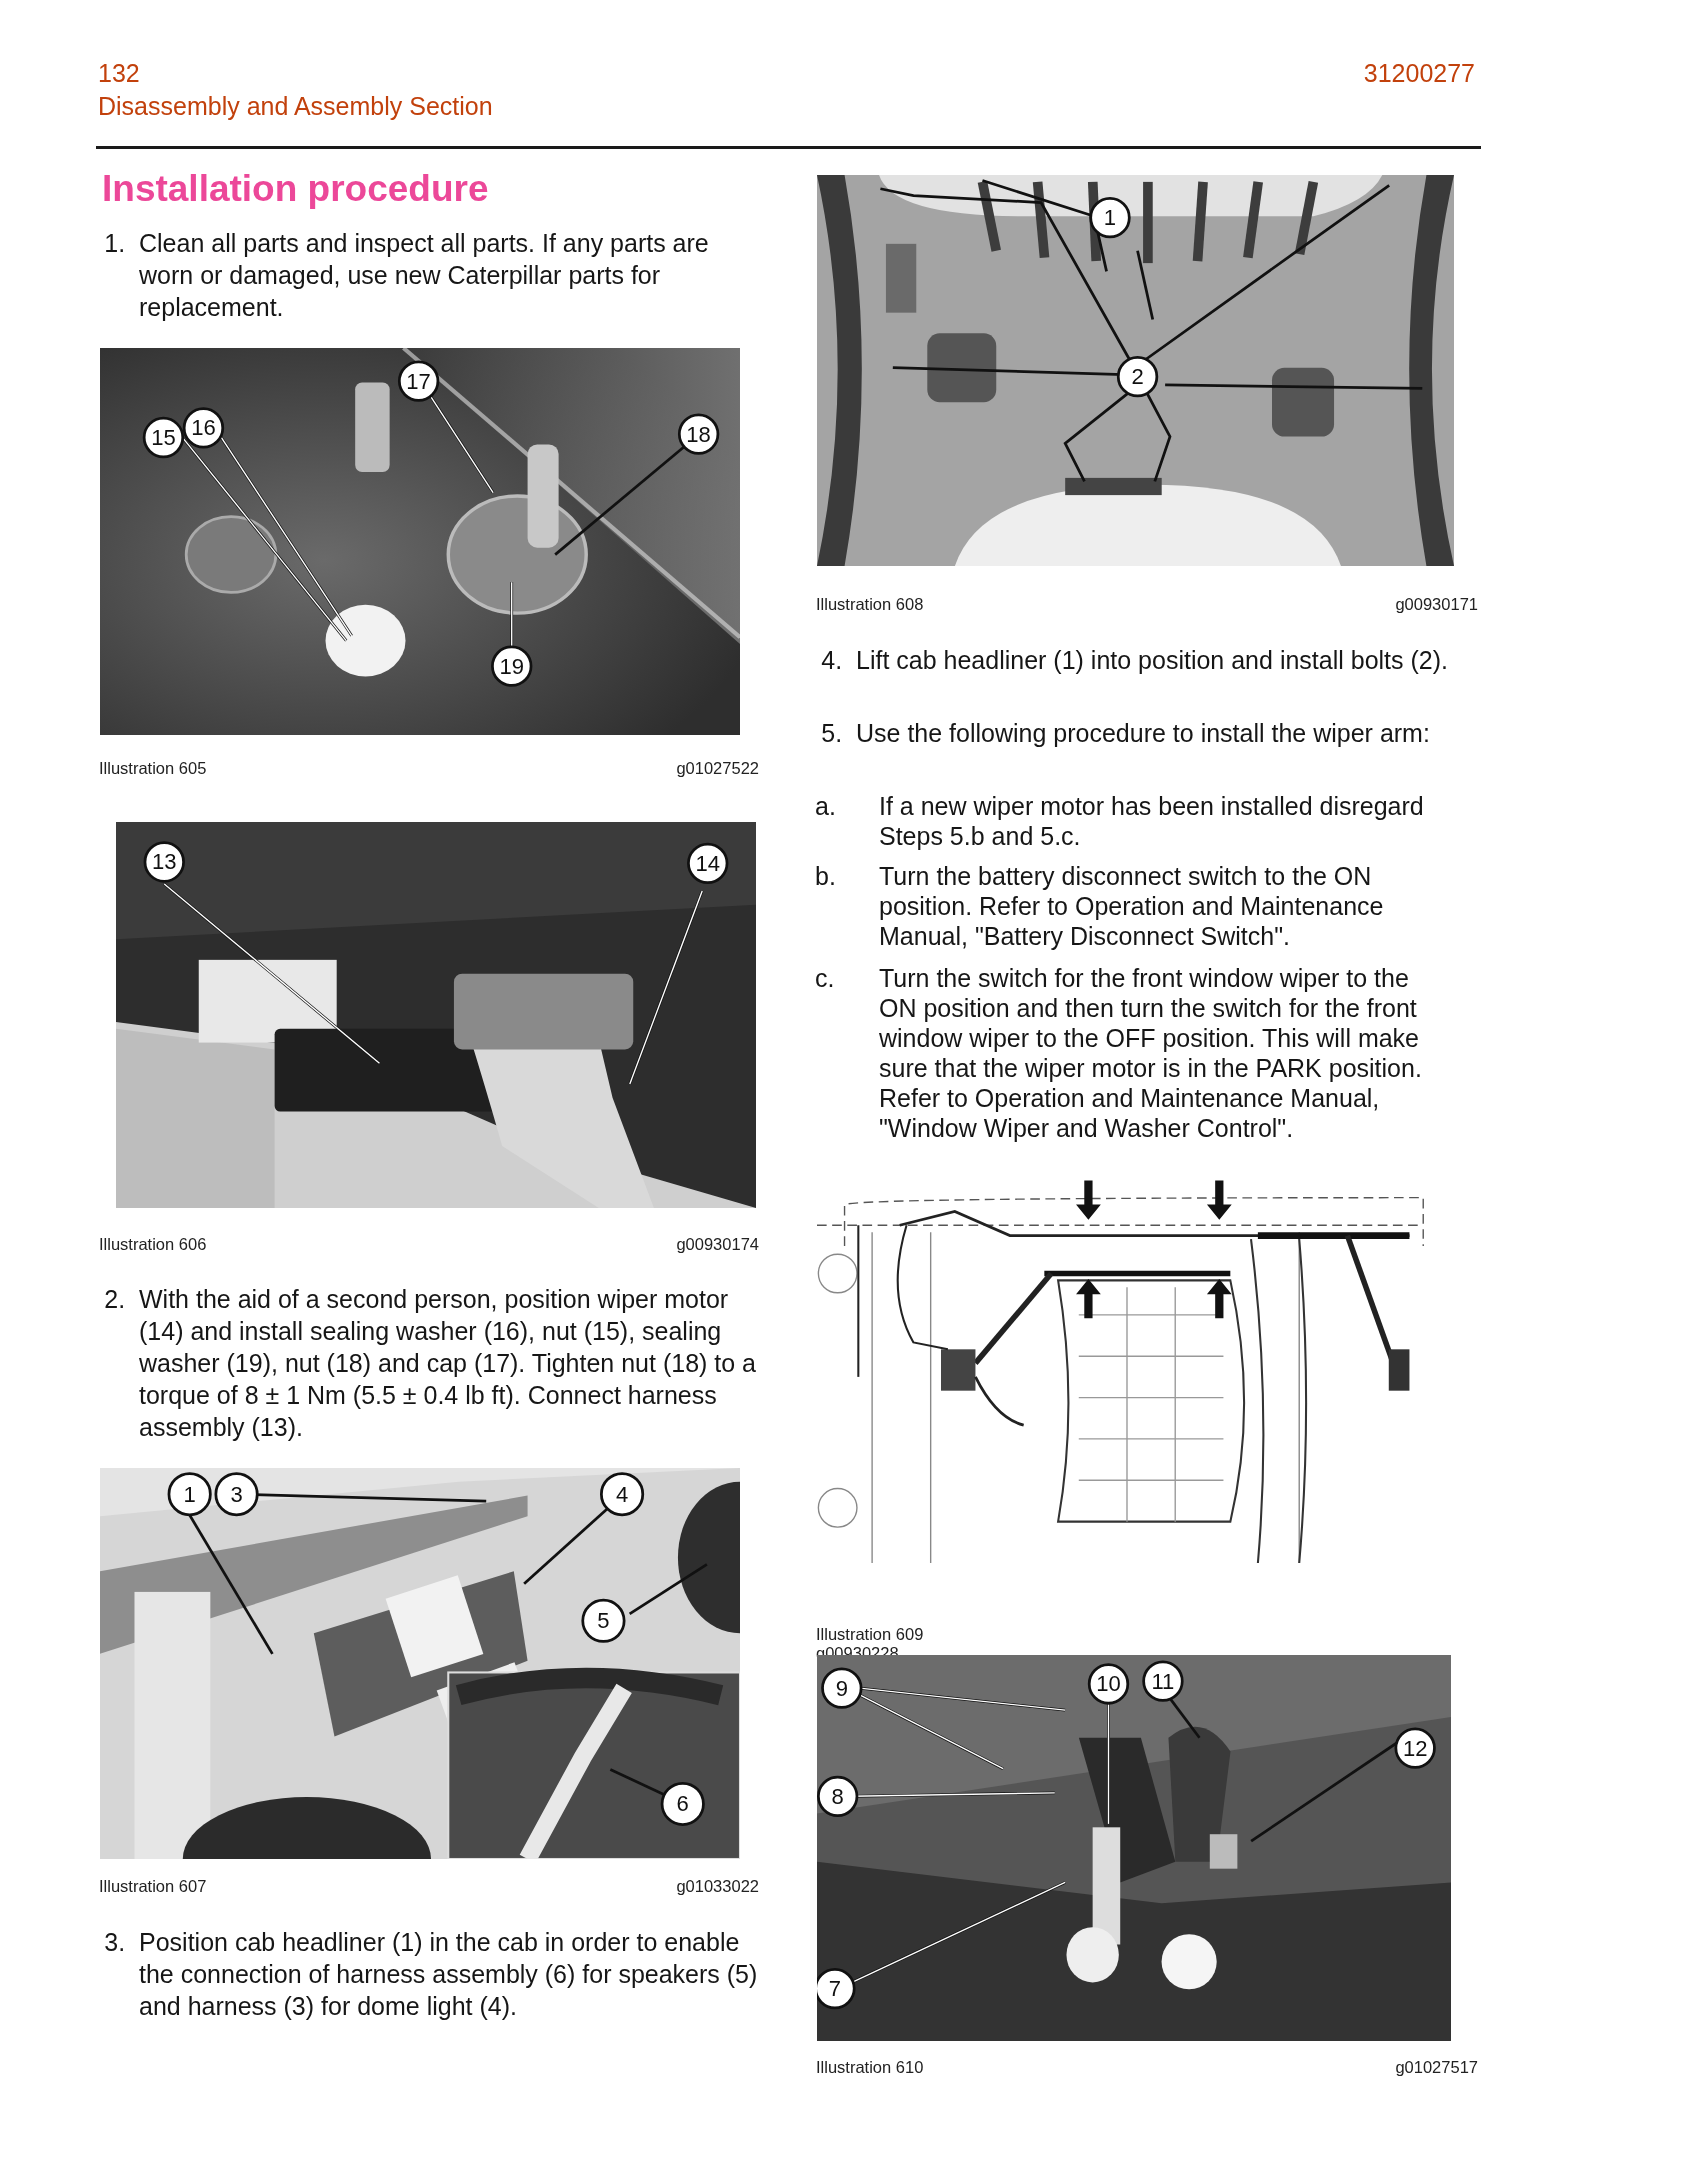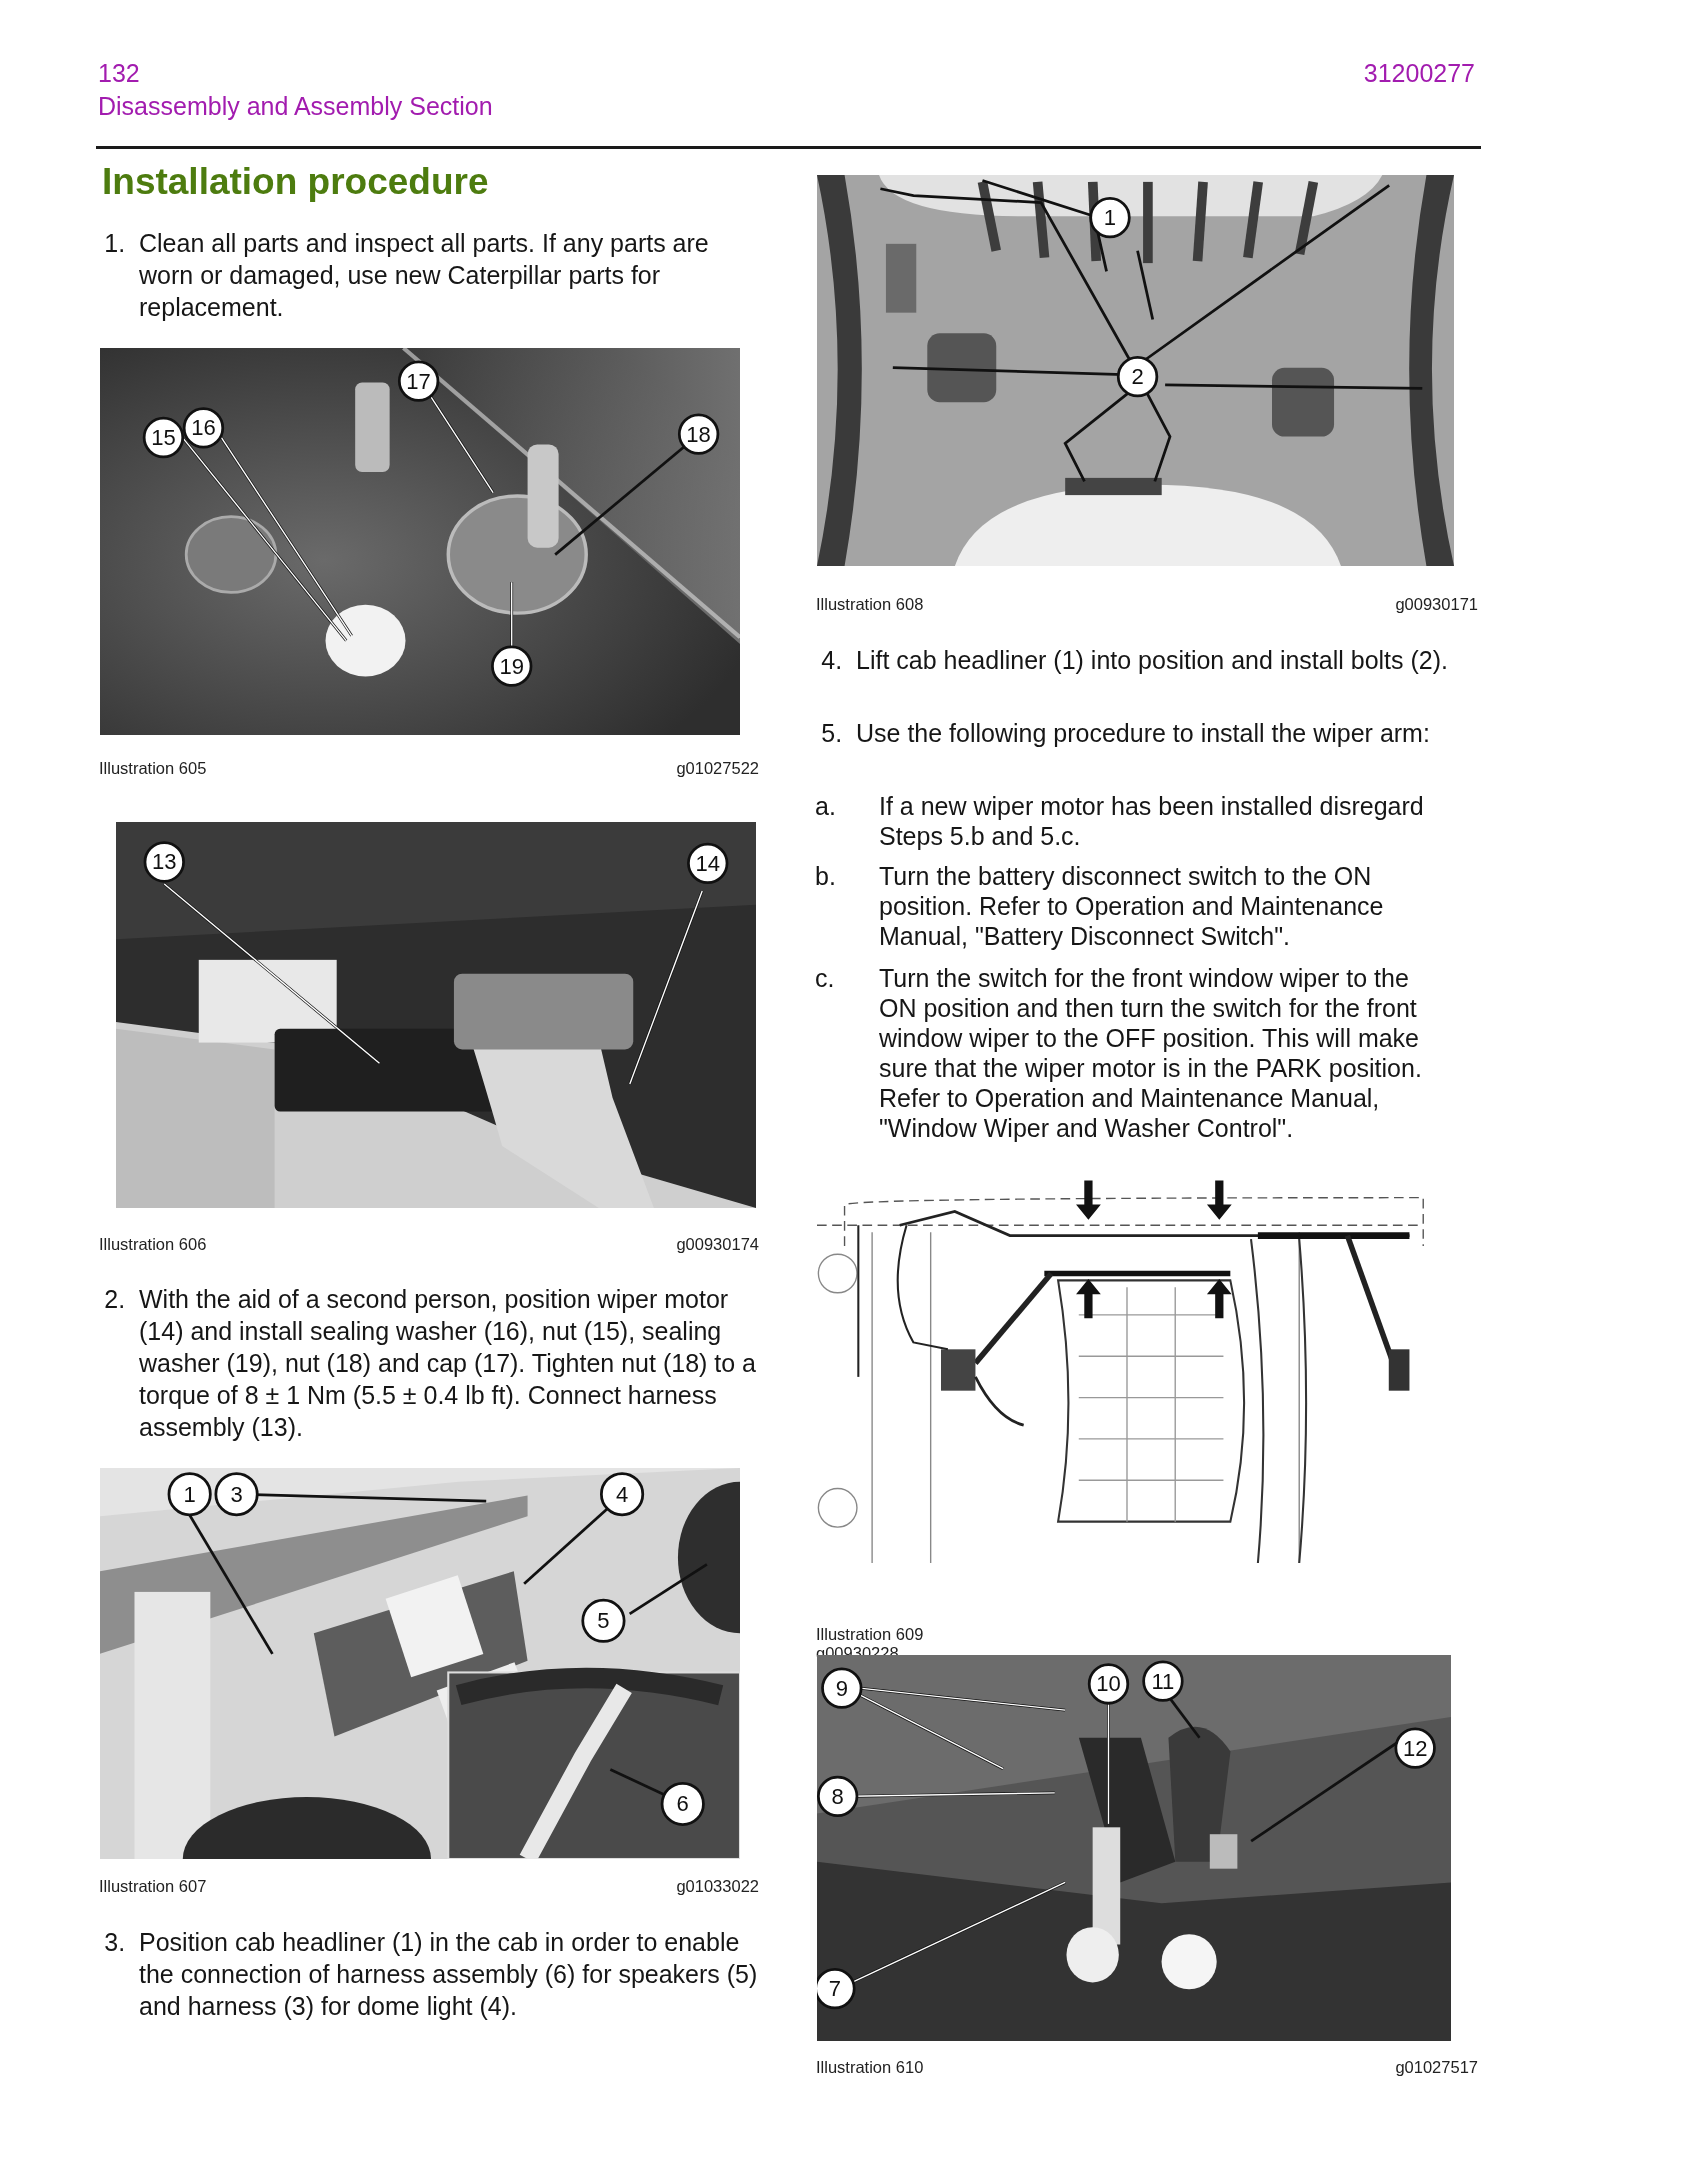--- a/index.html
+++ b/index.html
@@ -1,21 +1,21 @@
 <!DOCTYPE html>
 <html style="font-size:11px"><head>
 <meta charset="utf-8">
 <style>
   html, body { margin: 0; padding: 0; background: #ffffff; }
   body { width: 1687px; height: 2183px; position: relative; overflow: hidden;
          font-family: "Liberation Sans", "DejaVu Sans", sans-serif; color: #111; }
   .abs { position: absolute; }
-  .hdr-text { font-size: 25px; line-height: 33px; color: #a21caf; }
+  .hdr-text { font-size: 25px; line-height: 33px; color: #c2410c; }
   .rule { position: absolute; left: 96px; top: 146px; width: 1385px; height: 2.8px; background: #1a1a1a; }
-  .section-title { font-size: 37px; font-weight: bold; color: #4d7c0f; }
+  .section-title { font-size: 37px; font-weight: bold; color: #ec4899; margin-top: 7px; }
   .para { font-size: 25px; line-height: 32px; color: #161616; }
   .step { position: absolute; display: flex; }
   .step .num { width: 43px; flex: 0 0 43px; text-align: right; padding-right: 13.8px; box-sizing: border-box; }
   .step .txt { flex: 1; }
   .sub { position: absolute; display: flex; }
   .sub .num { width: 30px; flex: 0 0 30px; }
   .sub .txt { flex: 1; margin-left: 34px; }
   .caption { position: absolute; font-size: 16.5px; color: #222; display: flex; justify-content: space-between; }
   .photo { position: absolute; overflow: hidden; background: #555; }
   .photo svg { width: 100%; height: 100%; display: block; }

